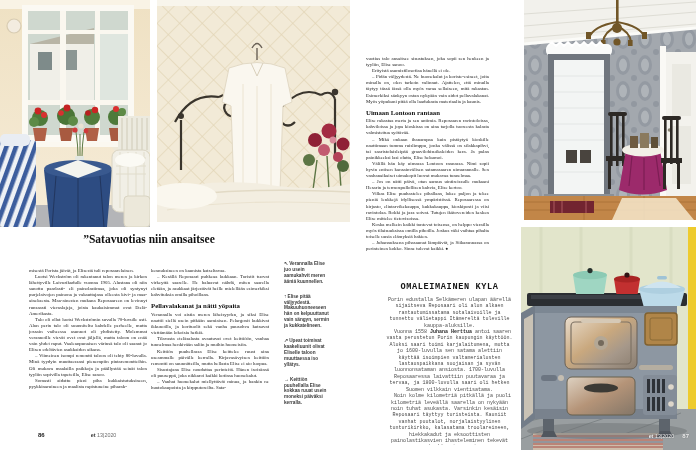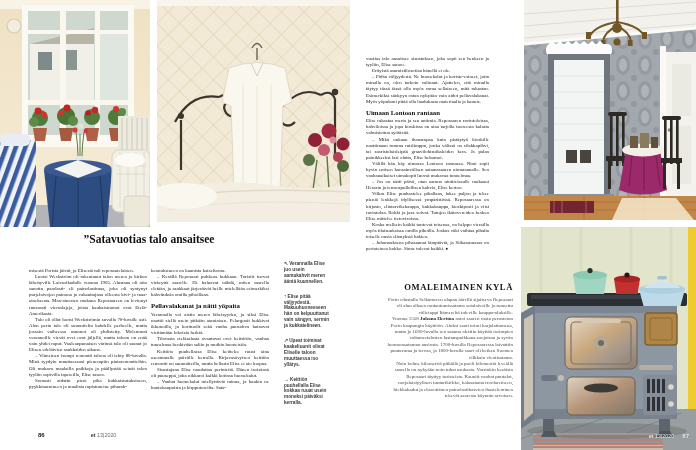--- a/index.html
+++ b/index.html
@@ -24,22 +24,22 @@
            line-height:7.5px;margin:4px 0 2px;color:#111;text-align:left;}
   .endmark{font-size:4.5px;color:#222;}
   
   .captions{position:absolute;left:284px;top:261px;width:47px;
             font-family:"Liberation Sans",sans-serif;font-size:4.7px;line-height:5.9px;
             font-weight:bold;color:#3c3c3c;text-align:left;}
   .caption{margin:0 0 9px 0;}
   .caption .arrow{font-size:5px;margin-right:1px;}
   
   .sidebar{position:absolute;left:386px;top:283px;width:127px;height:162px;
-           font-family:Liberation Serif, serif;font-size:5px;line-height:6.4px;
-           color:#4a4a4a;text-align:right;overflow:hidden;}
+           font-family:Liberation Mono, monospace;font-size:5px;line-height:6.4px;
+           color:#4a4a4a;text-align:center;overflow:hidden;}
   .sidebar-title{font-size:8.6px;line-height:9px;font-weight:bold;letter-spacing:0.6px;
                  color:#151515;margin:0 0 5px 0;}
   .sidebar p{margin:0;}
   .sidebar p.ind{text-indent:6px;}
   .sidebar b{color:#2c2c2c;}
   
   .footer-left{position:absolute;left:38px;top:432px;font-family:"Liberation Sans",sans-serif;
                font-size:5.4px;color:#6e6e6e;}
   .footer-left .pageno{font-weight:bold;color:#1a1a1a;margin-right:46px;font-size:6px;}
   .footer-left .et{font-weight:bold;color:#3a3a3a;}
@@ -338,21 +338,21 @@
         <circle cx="106" cy="48" r="2.6" fill="#321214"></circle>
         <path d="M118 62 h46 l-4.5 17 h-37 z" fill="#bcdae9"></path>
         <ellipse cx="141" cy="62" rx="23" ry="5" fill="#aecfe0"></ellipse>
         <path d="M122 61 q19 -13 38 0 z" fill="#cfe4ef"></path>
         <rect x="136" y="49" width="10" height="3.4" rx="1.7" fill="#9fc3d6"></rect>
       </g>
     </svg>
   </div>
 
   <div class="pullquote">
-    <div>”Satavuotias talo ansaitsee</div>
+    <div>”Satavuotias niin ansaitsee</div>
   </div>
 
   <div class="col col-l1">
     <p class="para">misestä Porista jäivät, ja Elisestä tuli reposaarelainen.</p>
     <p class="para ind">Luotsi Weckström oli rakentanut talon meren ja kirkon lähettyville Laivurikadulle vuonna 1905. Alustana oli niin sanottu paarlasti- eli painolastimaa, joka oli syntynyt purjelaivojen painona ja vakauttajana olleesta kivi- ja maa-aineksesta. Maa-ainesten mukana Reposaareen on levinnyt runsaasti vieraslajeja, joista kaukaisimmat ovat Etelä-Amerikasta.</p>
     <p class="para ind">Talo oli ollut luotsi Weckströmin suvulla 70-luvulle asti. Alun perin talo oli suunniteltu kahdelle perheelle, mutta jossain vaiheessa asunnot oli yhdistetty. Molemmat verannoille vievät ovet ovat jäljellä, mutta taloon on enää vain yhdet raput. Vaaleanpunaisen värinsä talo oli saanut jo Elisen edeltävien asukkaiden aikana.</p>
     <p class="para ind">– Viimeinen isompi remontti taloon oli tehty 80-luvulla. Minä tyydyin muuttaessani pienempiin pintaremontteihin. Oli mukava maalailla paikkoja ja päällystää seinät talon tyyliin sopivilla tapeteilla, Elise sanoo.</p>
     <p class="para ind">Somasti aidattu pieni piha kukkaistutuksineen, pyykkinaruineen ja maalista rapistuneine piharak-</p>
   </div>
 

